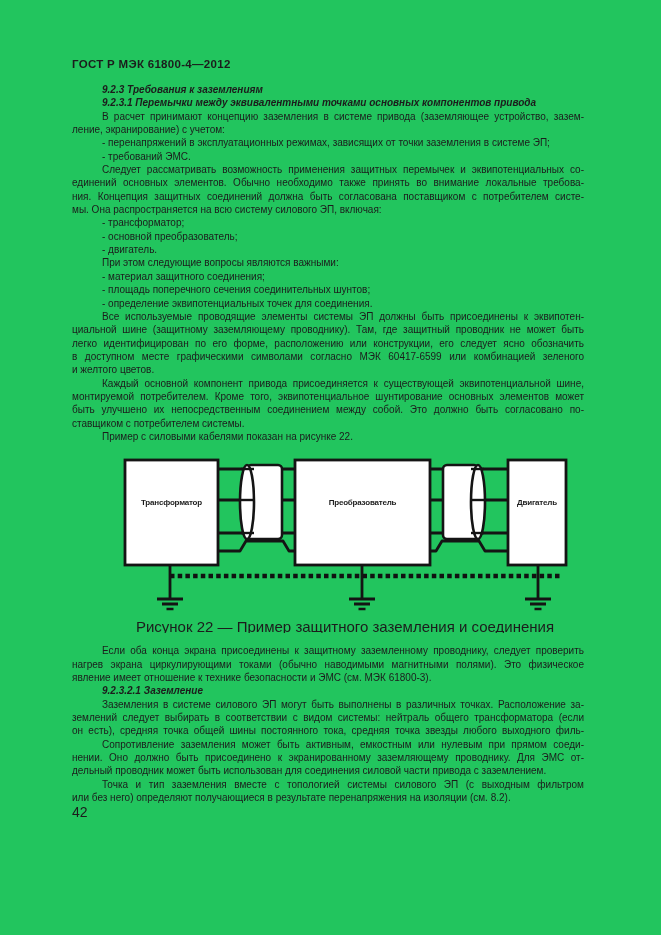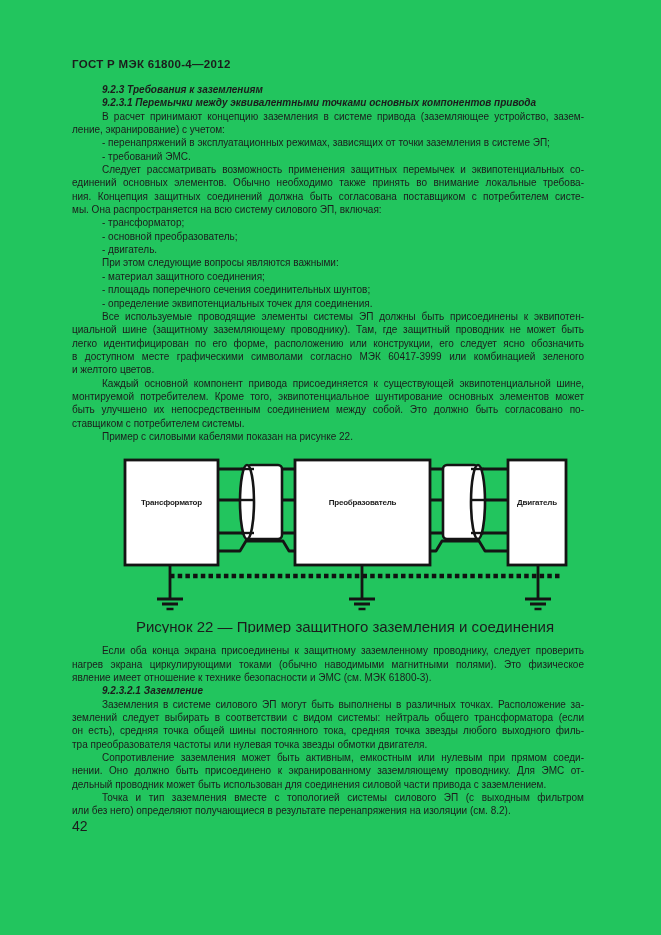--- a/index.html
+++ b/index.html
@@ -85,21 +85,21 @@
       <div class="line list indent">- трансформатор;</div>
       <div class="line list indent">- основной преобразователь;</div>
       <div class="line list indent">- двигатель.</div>
       <div class="line para indent">При этом следующие вопросы являются важными:</div>
       <div class="line list indent">- материал защитного соединения;</div>
       <div class="line list indent">- площадь поперечного сечения соединительных шунтов;</div>
       <div class="line list indent">- определение эквипотенциальных точек для соединения.</div>
       <div class="line para indent fill">Все используемые проводящие элементы системы ЭП должны быть присоединены к эквипотен-</div>
       <div class="line para fill">циальной шине (защитному заземляющему проводнику). Там, где защитный проводник не может быть</div>
       <div class="line para fill">легко идентифицирован по его форме, расположению или конструкции, его следует ясно обозначить</div>
-      <div class="line para fill">в доступном месте графическими символами согласно МЭК 60417-3999 или комбинацией зеленого</div>
+      <div class="line para fill">в доступном месте графическими символами согласно МЭК 60417-6599 или комбинацией зеленого</div>
       <div class="line para">и желтого цветов.</div>
       <div class="line para indent fill">Каждый основной компонент привода присоединяется к существующей эквипотенциальной шине,</div>
       <div class="line para fill">монтируемой потребителем. Кроме того, эквипотенциальное шунтирование основных элементов может</div>
       <div class="line para fill">быть улучшено их непосредственным соединением между собой. Это должно быть согласовано по-</div>
       <div class="line para">ставщиком с потребителем системы.</div>
       <div class="line para indent">Пример с силовыми кабелями показан на рисунке 22.</div>
     </div>
 
   <div class="figure-wrap">
     <svg class="figure-svg" width="450" height="162" viewBox="0 0 450 162">
@@ -161,21 +161,20 @@
   <div class="figure-caption">Рисунок 22 — Пример защитного заземления и соединения основных компонентов</div>
 
   <div id="content-bottom">
       <div class="line para indent fill">Если оба конца экрана присоединены к защитному заземленному проводнику, следует проверить</div>
       <div class="line para fill">нагрев экрана циркулирующими токами (обычно наводимыми магнитными полями). Это физическое</div>
       <div class="line para">явление имеет отношение к технике безопасности и ЭМС (см. МЭК 61800-3).</div>
       <div class="line heading indent">9.2.3.2.1  Заземление</div>
       <div class="line para indent fill">Заземления в системе силового ЭП могут быть выполнены в различных точках. Расположение за-</div>
       <div class="line para fill">землений следует выбирать в соответствии с видом системы: нейтраль общего трансформатора (если</div>
       <div class="line para fill">он есть), средняя точка общей шины постоянного тока, средняя точка звезды любого выходного филь-</div>
-      <div class="line para">тра преобразователя частоты или нулевая точка звезды обмотки двигателя.</div>
       <div class="line para indent fill">Сопротивление заземления может быть активным, емкостным или нулевым при прямом соеди-</div>
       <div class="line para fill">нении. Оно должно быть присоединено к экранированному заземляющему проводнику. Для ЭМС от-</div>
       <div class="line para">дельный проводник может быть использован для соединения силовой части привода с заземлением.</div>
       <div class="line para indent fill">Точка и тип заземления вместе с топологией системы силового ЭП (с выходным фильтром</div>
       <div class="line para">или без него) определяют получающиеся в результате перенапряжения на изоляции (см. 8.2).</div>
     </div>
 
   <div class="page-number">42</div>
 
 </div>

